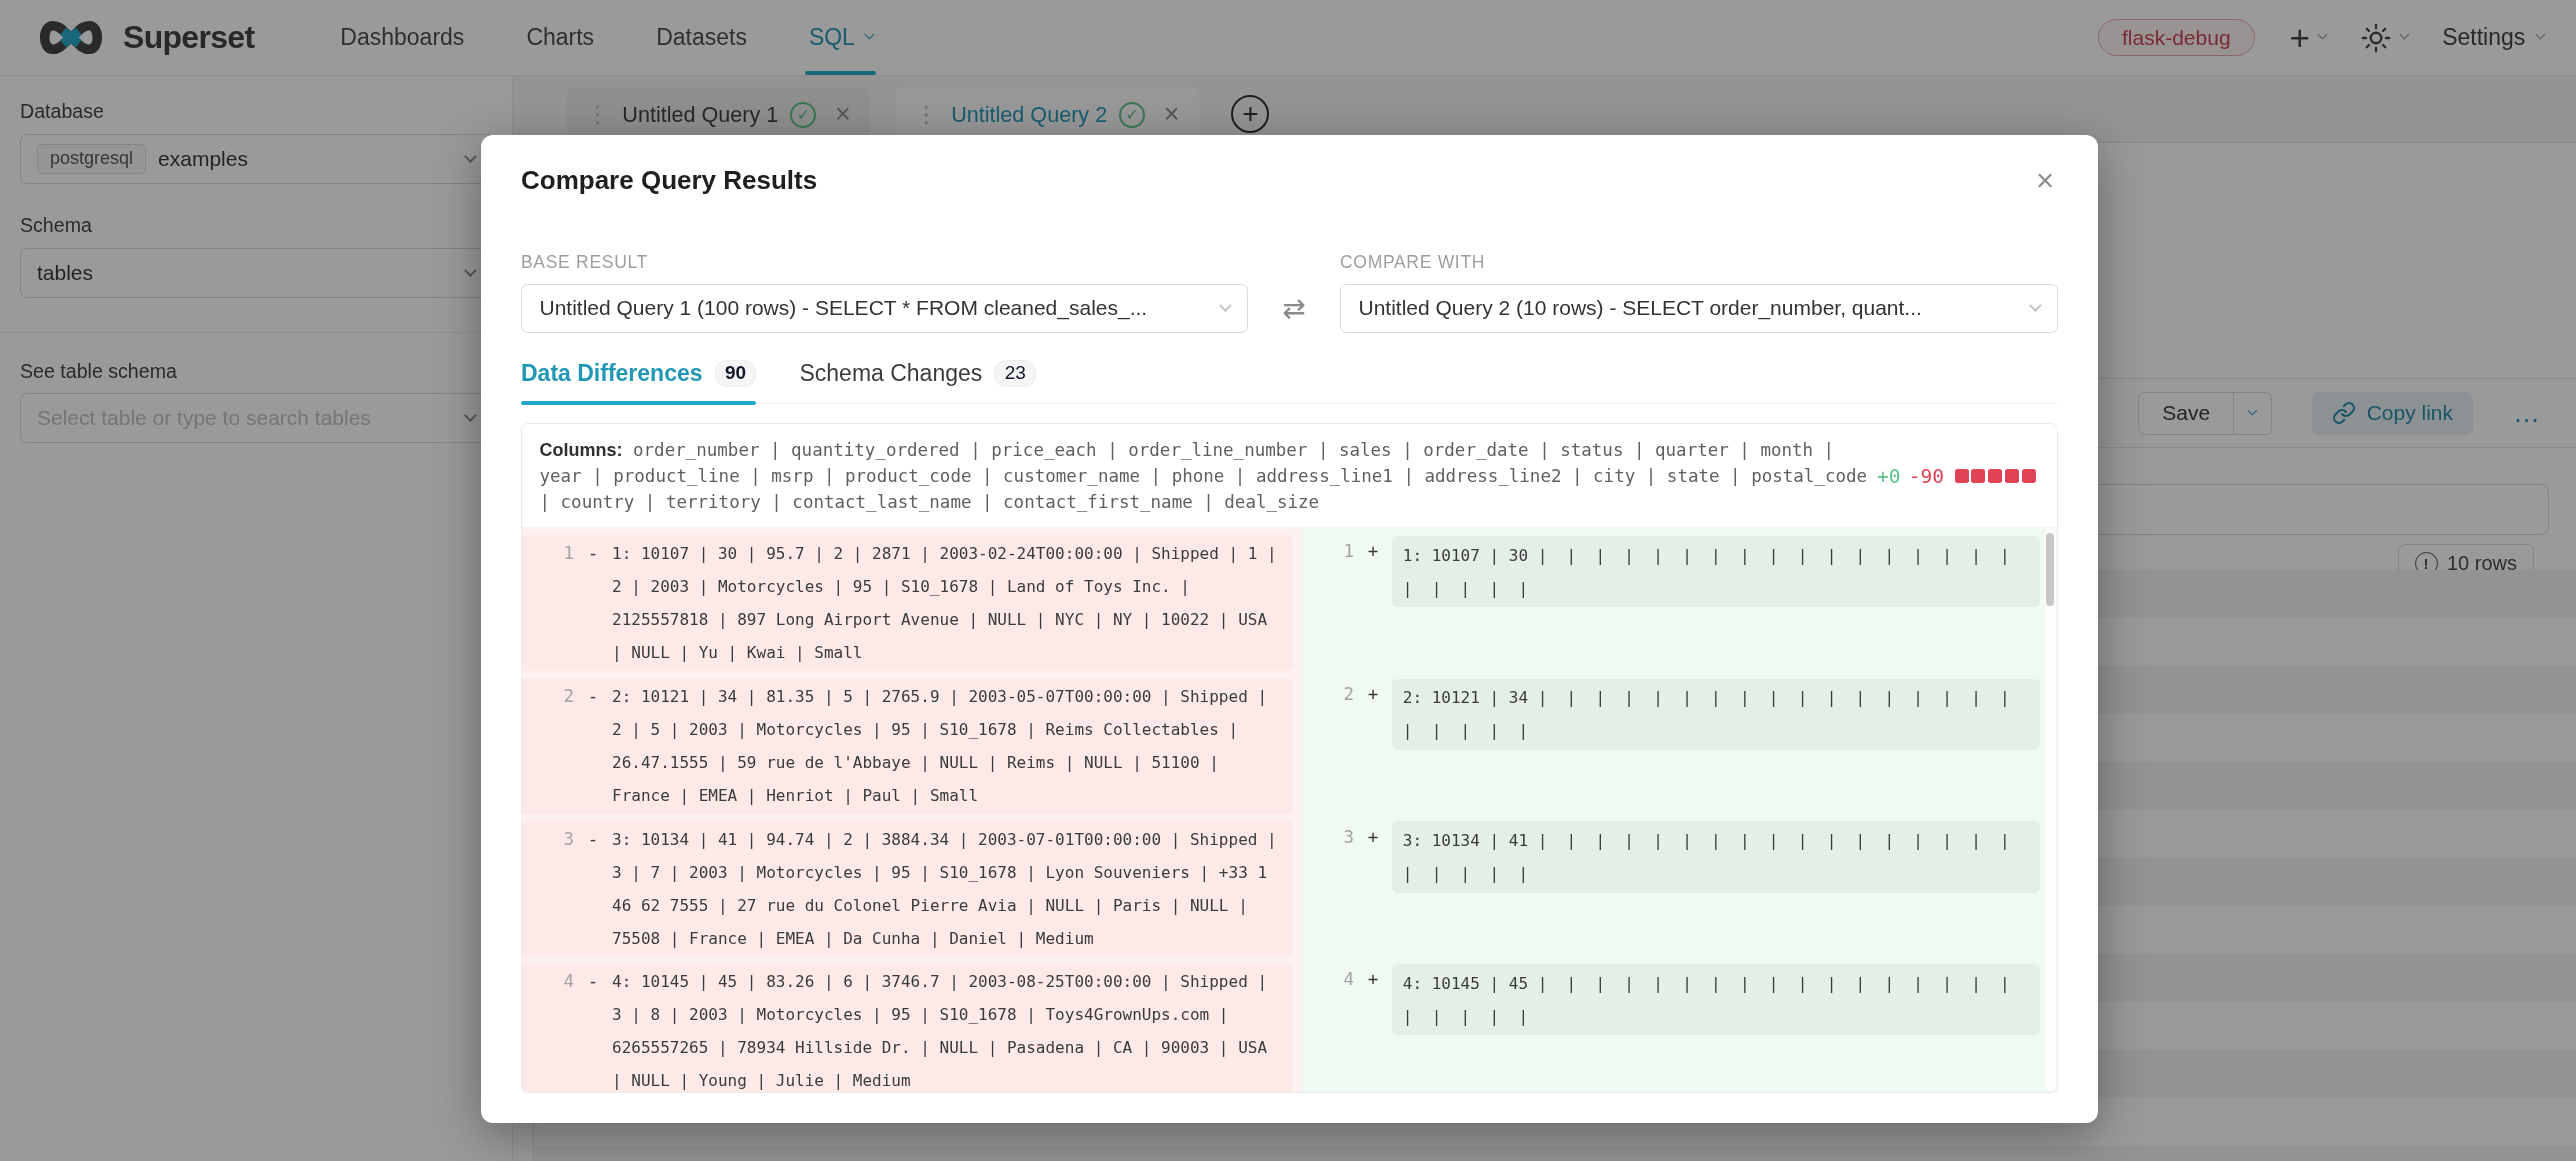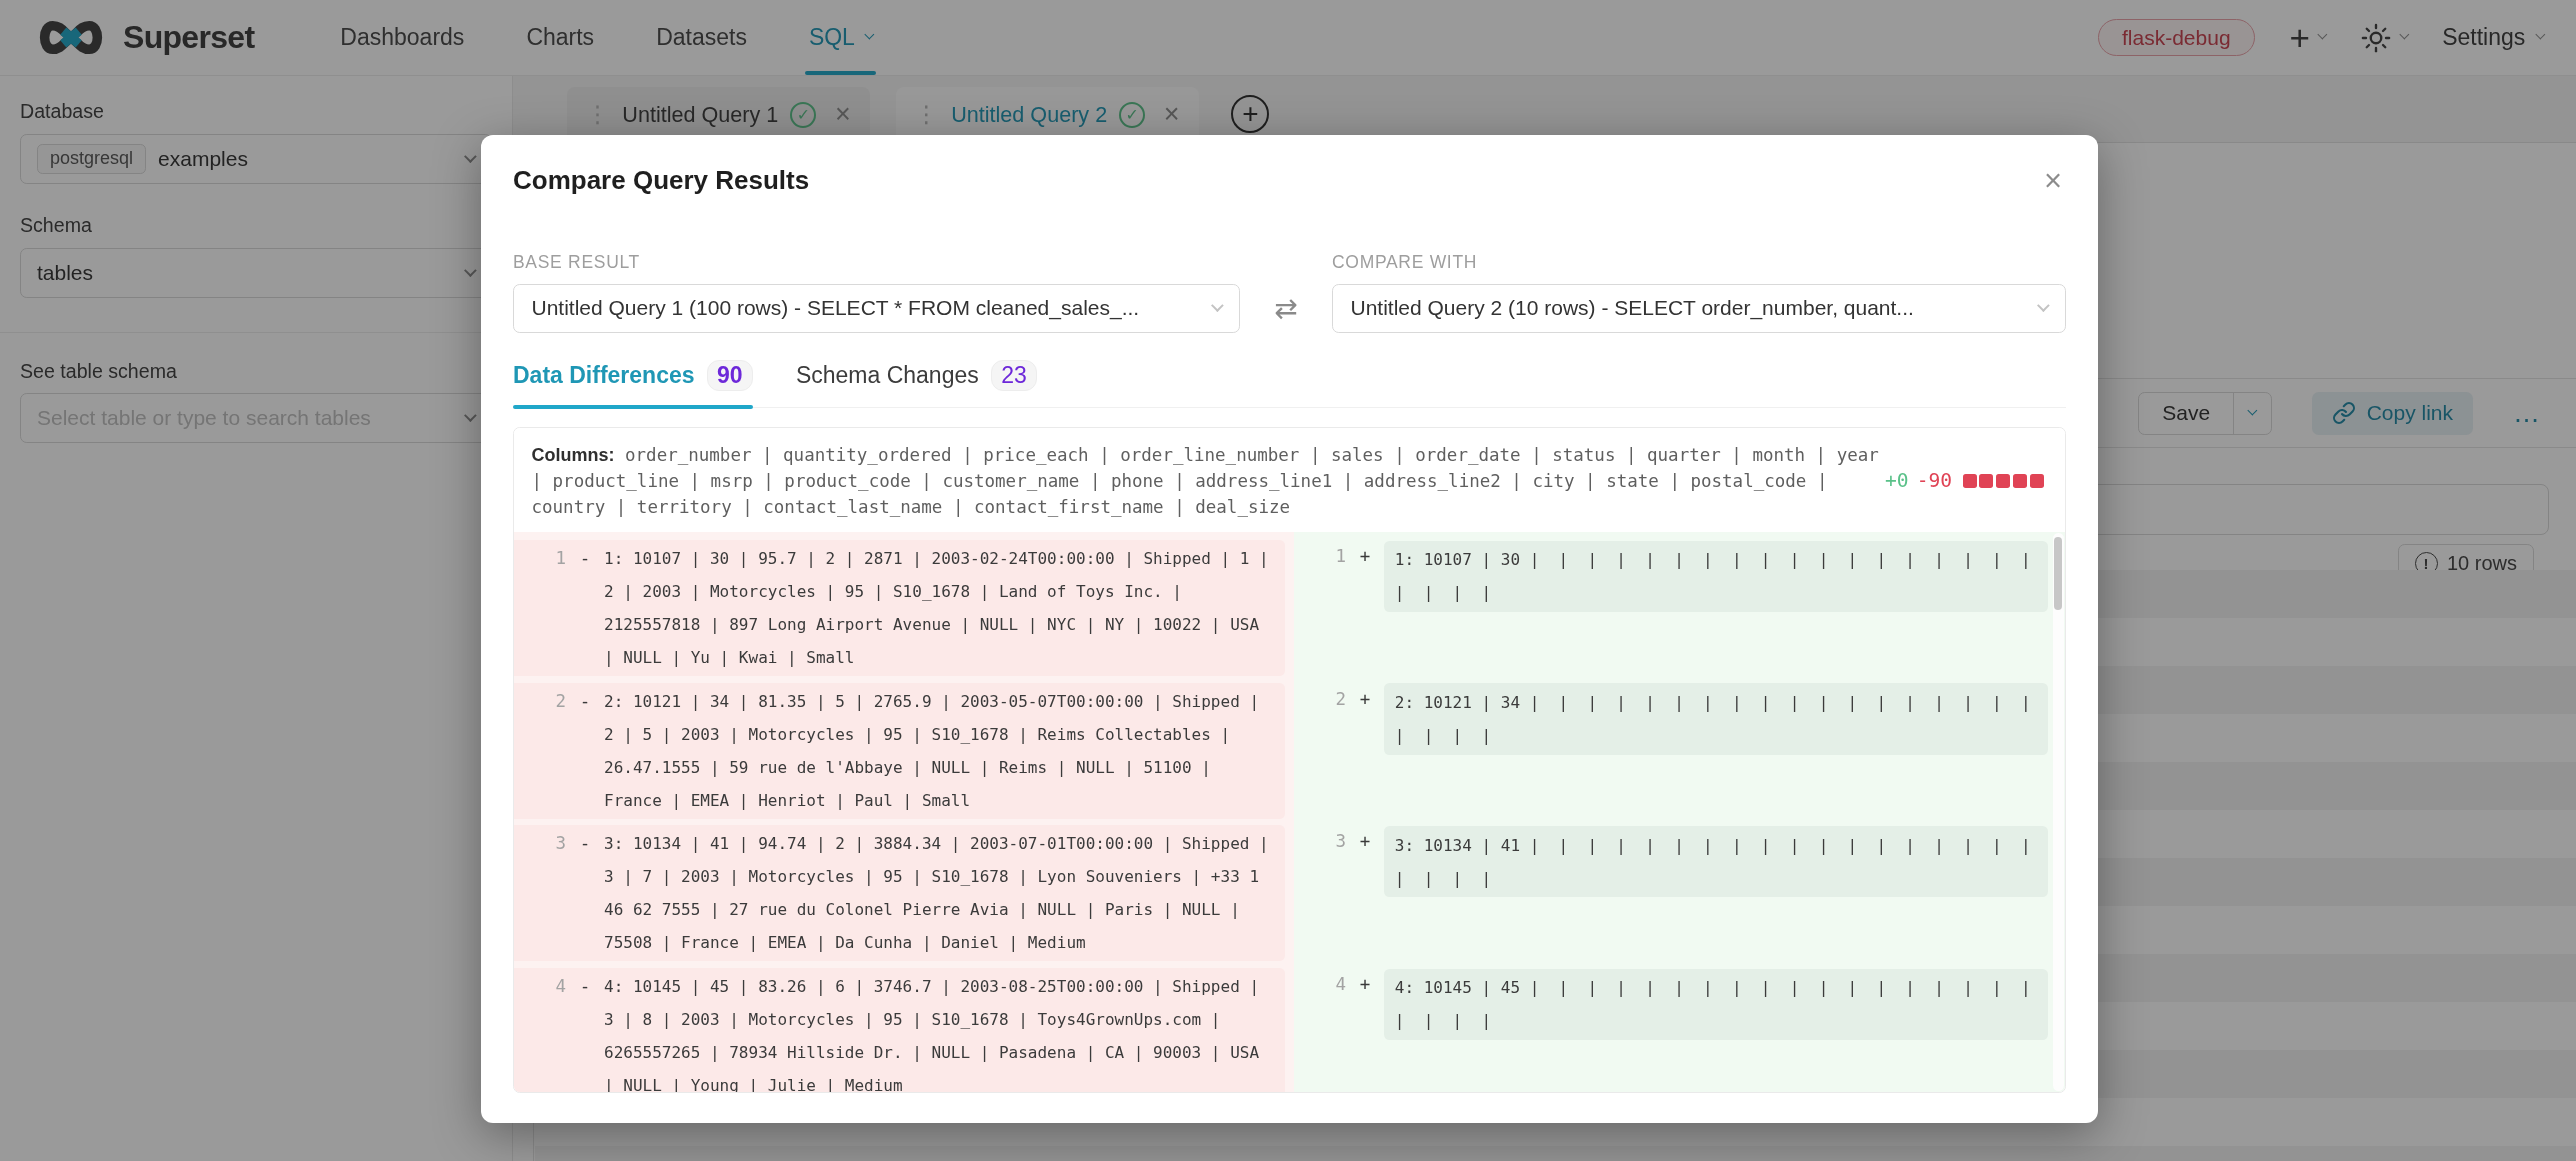--- a/index.html
+++ b/index.html
@@ -82,21 +82,21 @@
   .stripe { height:48px; }
   .stripe:nth-child(odd) { background:#f3f3f3; }
   .stripe:nth-child(even) { background:#ffffff; }
 
   
   .dim { position:absolute; inset:0; background:rgba(15,15,15,0.42); z-index:5; }
 
   
   .modal { position:absolute; left:481px; top:135px; width:1617px; height:988px; background:#fff;
            border-radius:12px; box-shadow:0 12px 47px rgba(0,0,0,.35); z-index:10;
-           padding:30px 32px; display:flex; flex-direction:column; }
+           padding:30px 40px; display:flex; flex-direction:column; }
   .modal-head { display:flex; align-items:flex-start; height:35px; margin-bottom:28px; }
   .modal-title { font-size:26px; font-weight:600; color:#1f1f1f; }
   .modal-close { margin-left:auto; font-size:31px; color:#8c8c8c; line-height:1; padding:0 4px; }
 
   .selects-row { display:flex; align-items:flex-end; margin-bottom:27px; }
   .sel-col { display:flex; flex-direction:column; }
   .sel-col.left  { width:727px; }
   .sel-col.right { flex:1;margin-top:24px; }
   .sel-label { font-size:17.5px; color:#9e9e9e; letter-spacing:0.7px; margin-bottom:10.8px; }
   .msel { height:49px; border:1.3px solid #d9d9d9; border-radius:6.7px; display:flex; align-items:center;
@@ -105,21 +105,21 @@
   .msel .chev { border-color:#c3c3c3; }
   .swap-wrap { width:92px; display:flex; justify-content:center; align-items:center; height:49px; }
   .swap-glyph { font-size:28px; color:#8a8a8a; font-family:"DejaVu Sans", sans-serif; }
 
   .mtabs { display:flex; gap:43px; border-bottom:1.3px solid #f0f0f0; }
   .mtab { display:flex; align-items:center; gap:12px; padding-bottom:16px; font-size:23px; color:#3c3c3c; position:relative; }
   .mtab.active { color:#1f97b5;font-weight:bold; }
   .mtab.active::after { content:""; position:absolute; left:0; right:0; bottom:-2px; height:4px;
           background:#20a7c9; border-radius:2px; }
   .mtab-badge { background:#f5f5f5; border:1.3px solid #ededed; border-radius:12px; padding:1.3px 9.4px;
-          font-size:23px; color:#6d28d9; }
+          font-size:19px; color:#0f172a; }
 
   .diff-container { margin-top:19px; flex:1; min-height:0; border:1.3px solid #eaeaea; border-radius:6.7px;
           display:flex; flex-direction:column; overflow:hidden; }
   .columns-header { padding:13.5px 17.5px 12px; display:flex; background:#fff; }
   .cols-text { width:1390px; font-family:"DejaVu Sans Mono", monospace; font-size:17.5px;
           line-height:26px; color:#5f5f5f; }
   .cols-label { font-family:"Liberation Sans", sans-serif; font-weight:700; color:#2f2f2f; font-size:18px; }
   .diff-stats { margin-left:auto; display:flex; align-items:center; gap:8px; align-self:center;
           font-family:"DejaVu Sans Mono", monospace; font-size:19.6px; padding-right:4px; }
   .stat-add { color:#5ac189; }

